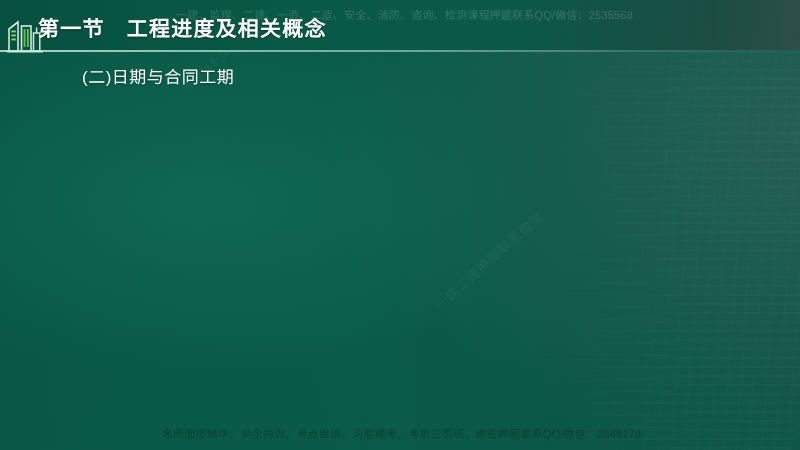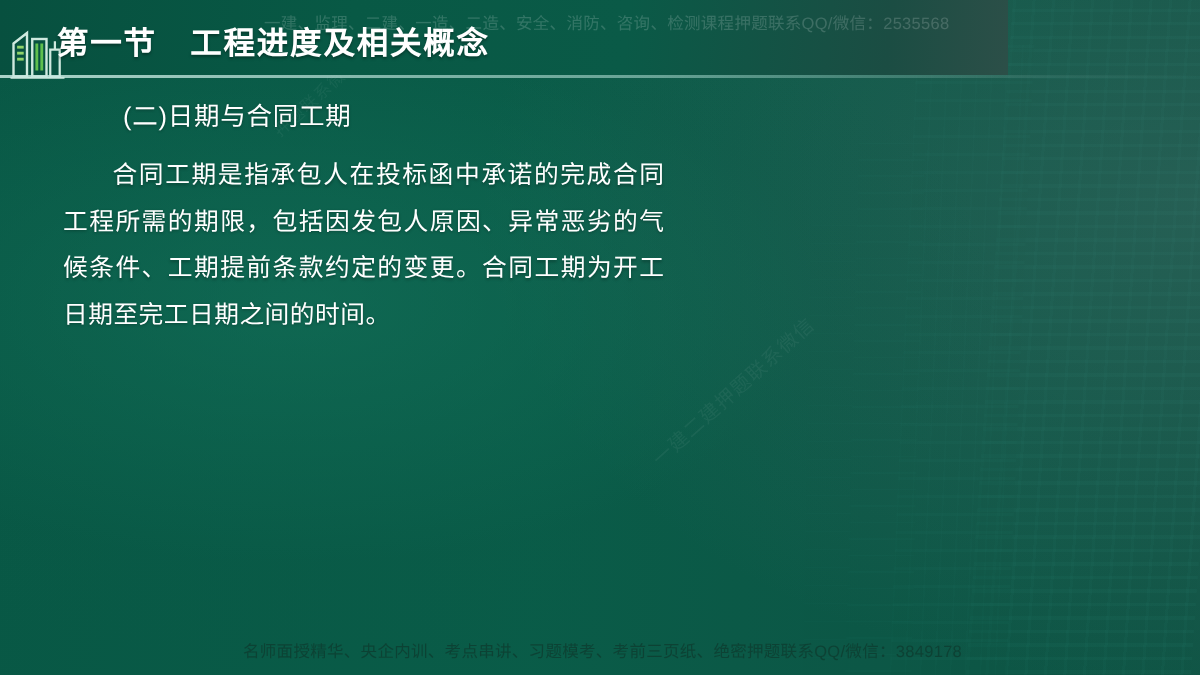--- a/index.html
+++ b/index.html
@@ -93,21 +93,21 @@
     position: absolute;
     inset: 0;
     background: linear-gradient(92deg, rgba(8,88,69,0.94) 0%, rgba(9,92,72,0.88) 45%, rgba(12,86,70,0.62) 72%, rgba(20,80,68,0.50) 100%);
   }
 
   
   .header {
     position: absolute;
     left: 0;
     top: 0;
-    width: 672px;
+    width: 800px;
     height: 50px;
     background: linear-gradient(95deg, #07503f 0%, #085945 35%, #0a5a47 62%, #1b4d43 88%, #2c4f48 100%);
   }
   .header-rule {
     position: absolute;
     left: 0;
     top: 50px;
     width: 800px;
     height: 2px;
     background: linear-gradient(to right, rgba(200,232,224,0.85) 0%, rgba(175,220,210,0.55) 55%, rgba(150,190,185,0.10) 88%, rgba(150,190,185,0) 100%);
@@ -238,18 +238,17 @@
         <path d="M1 38.8 L37 38.8" stroke="#cfe9df" stroke-width="1.4"></path>
       </svg>
     </span>
     <div class="header-title">第一节　工程进度及相关概念</div>
     <div class="wm-top">一建、监理、二建、一造、二造、安全、消防、咨询、检测课程押题联系QQ/微信：2535568</div>
   </div>
   <div class="header-rule"></div>
 
   <div class="content">
     <h2 class="sub-heading">(二)日期与合同工期</h2>
-    <p class="paragraph">合同工期是指承包人在投标函中承诺的完成合同工程所需的期限，包括因发包人原因、异常恶劣的气候条件、工期提前条款约定的变更。合同工期为开工日期至完工日期之间的时间。</p>
   </div>
 
   <div class="wm-bottom">名师面授精华、央企内训、考点串讲、习题模考、考前三页纸、绝密押题联系QQ/微信：3849178</div>
 
 </div>
 
 </body></html>

